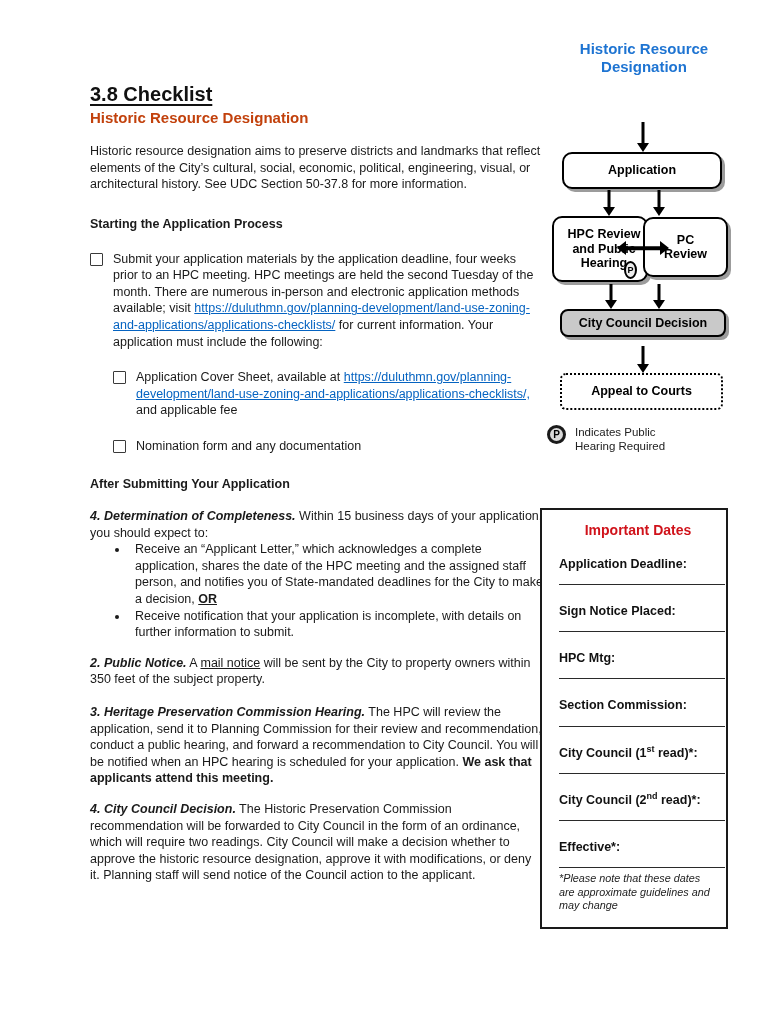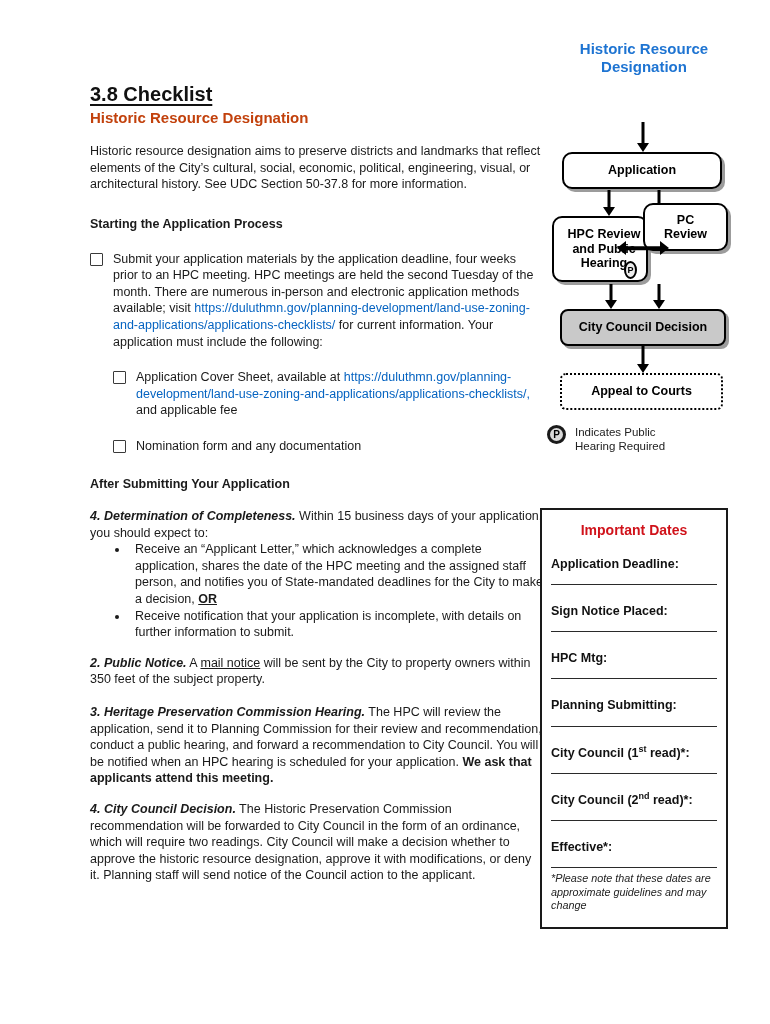--- a/index.html
+++ b/index.html
@@ -17,21 +17,21 @@
   .sec-head { font-weight:bold; font-size:12.5px; }
   .sec-head.starting { margin-top:23px; }
   .sec-head.after { margin-top:21px; }
   .chk-row { display:flex; margin-top:18px; }
   .chk-row.sub { margin-left:23px; margin-top:19px; }
   .cbx {
     flex:0 0 auto; width:13px; height:13px; border:1.5px solid #3a3a3a;
     margin:2px 10px 0 0; background:#fff; border-radius:1px;
   }
   .chk-text { flex:1 1 auto; }
-  a.doclink { color:#0563c1; cursor:pointer; }
+  a.doclink { color:#0563c1; text-decoration:underline; cursor:pointer; }
   .para { margin-top:14px; }
   .para.p1 { margin-top:16px; }
   .para.p3 { margin-top:16px; }
   .lead { font-weight:bold; font-style:italic; }
   .b { font-weight:bold; }
   .u { text-decoration:underline; }
   .bu { font-weight:bold; text-decoration:underline; }
   ul.bullets { margin:0 0 0 0; padding-left:39px; }
   ul.bullets li { padding-left:6px; }
   
@@ -60,21 +60,21 @@
     background:#ececec; display:flex; align-items:center; justify-content:center;
     font-weight:bold; font-size:9px; color:#000; z-index:5;
   }
   .legend { position:absolute; left:7px; top:385px; display:flex; }
   .legend-p { flex:0 0 auto; width:19px; height:19px; border:3px solid #1a1a1a; border-radius:50%;
     background:#d9d9d9; display:flex; align-items:center; justify-content:center;
     font-weight:bold; font-size:10px; color:#000; }
   .legend-text { margin-left:9px; font-size:11.5px; line-height:13.5px; color:#222; padding-top:1px; }
   
   .dates { position:absolute; left:540px; top:508px; width:188px; height:421px;
-    border:2px solid #1a1a1a; background:#fff; padding:9px 9px 6px 9px; }
+    border:2px solid #1a1a1a; background:#fff; padding:9px 9px 6px 17px; }
   .dates-title { text-align:center; color:#d0121a; font-weight:bold; font-size:14px; margin-top:3px; }
   .d-label { font-weight:bold; font-size:12.5px; color:#111; margin-top:17px; }
   .d-label:first-of-type { margin-top:20px; }
   .d-label sup { font-size:9px; font-weight:bold; }
   .d-line { width:166px; border-bottom:1.6px solid #2a2a2a; margin-top:13px; }
   .d-foot { margin-top:4px; font-style:italic; font-size:10.8px; line-height:13.5px; color:#222;
     font-family:"Liberation Sans", sans-serif; }
 </style>
 </head>
 <body>
@@ -144,42 +144,42 @@
       <div class="head"></div>
   </div>
   <div class="varrow" style="left:112px; top:150px; height:26px;">
     <div class="shaft"></div>
       <div class="head"></div>
   </div>
 
   <div class="fbox" style="left:12px; top:176px; width:96px; height:66px;padding-left:8px;">
     <span><span>HPC Review</span><br><span>and Public</span><br><span>Hearing</span></span>
   </div>
-  <div class="fbox" style="left:103px; top:163px; width:85px; height:48px;">
+  <div class="fbox" style="left:103px; top:177px; width:85px; height:60px;">
     <span><span>PC</span><br><span>Review</span></span>
   </div>
 
   <div class="harrow" style="left:77px; top:201px; width:52px;">
     <div class="shaft"></div>
       <div class="headL"></div>
       <div class="headR"></div>
   </div>
 
   <div class="pbadge" style="left:84px; top:221px;">P</div>
 
   <div class="varrow" style="left:64px; top:244px; height:25px;">
     <div class="shaft"></div>
       <div class="head"></div>
   </div>
   <div class="varrow" style="left:112px; top:244px; height:25px;">
     <div class="shaft"></div>
       <div class="head"></div>
   </div>
 
-  <div class="fbox gray" style="left:20px; top:269px; width:166px; height:37px;">City Council Decision</div>
+  <div class="fbox gray" style="left:20px; top:269px; width:166px; height:28px;">City Council Decision</div>
 
   <div class="varrow" style="left:96px; top:306px; height:27px;">
     <div class="shaft"></div>
       <div class="head"></div>
   </div>
 
   <div class="fbox dotted" style="left:20px; top:333px; width:163px; height:37px;">Appeal to Courts</div>
 
   <div class="legend">
     <div class="legend-p">P</div>
@@ -194,21 +194,21 @@
 
   <div class="d-label"><span>Application Deadline:</span><sup></sup><span></span></div>
   <div class="d-line"></div>
 
   <div class="d-label"><span>Sign Notice Placed:</span><sup></sup><span></span></div>
   <div class="d-line"></div>
 
   <div class="d-label"><span>HPC Mtg:</span><sup></sup><span></span></div>
   <div class="d-line"></div>
 
-  <div class="d-label"><span>Planning Submitting:</span><sup></sup><span></span></div>
+  <div class="d-label"><span>Section Commission:</span><sup></sup><span></span></div>
   <div class="d-line"></div>
 
   <div class="d-label"><span>City Council (1</span><sup>st</sup><span> read)*:</span></div>
   <div class="d-line"></div>
 
   <div class="d-label"><span>City Council (2</span><sup>nd</sup><span> read)*:</span></div>
   <div class="d-line"></div>
 
   <div class="d-label"><span>Effective*:</span><sup></sup><span></span></div>
   <div class="d-line"></div>

